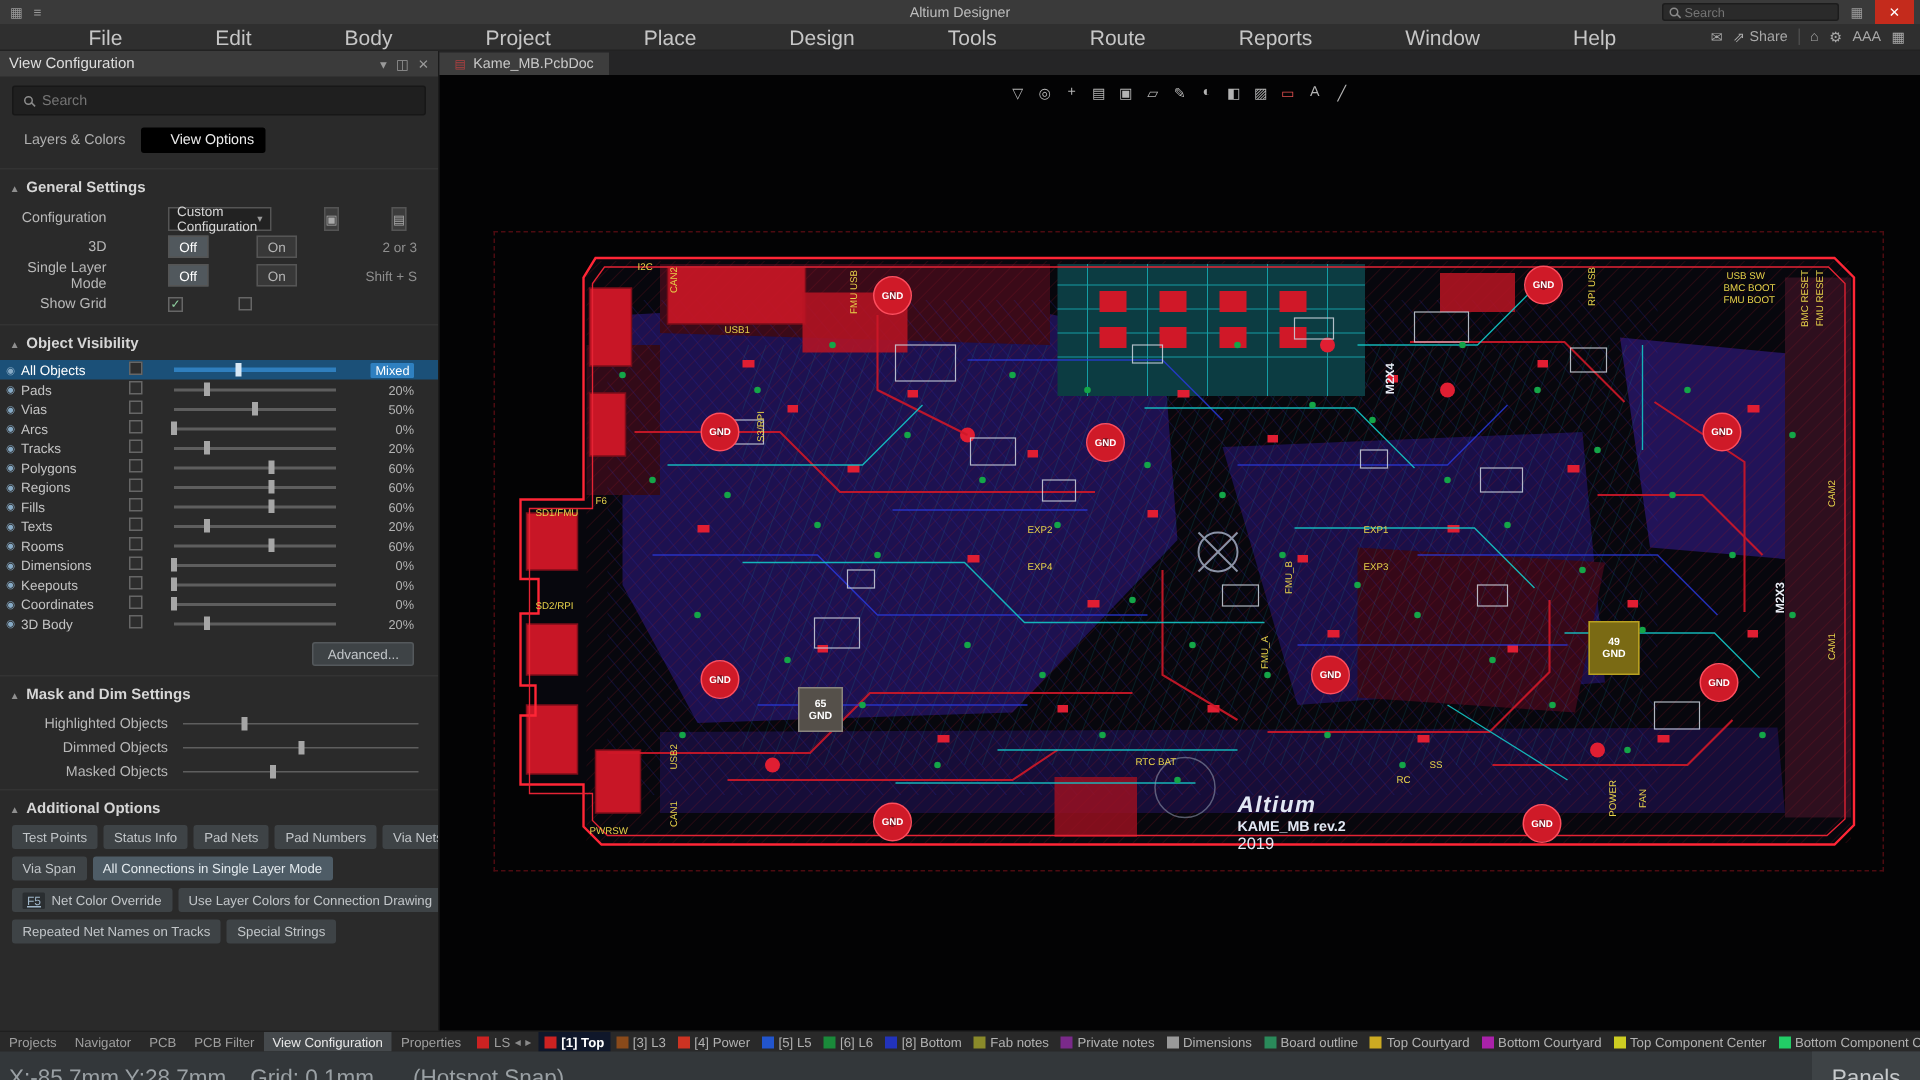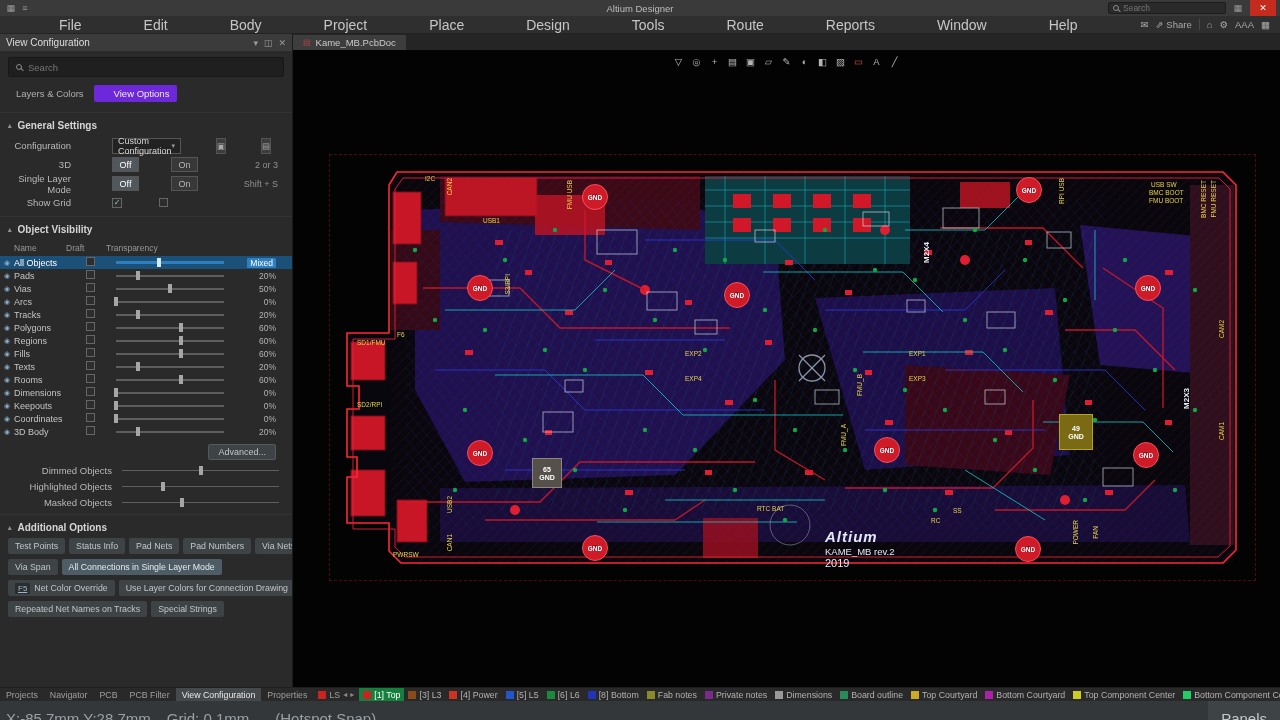--- a/index.html
+++ b/index.html
@@ -29,21 +29,21 @@
   .main { display:flex; height:653px; }
 
   
   .left-panel { width:293px; background:#2a2a2a; border-right:1px solid #1b1b1b; display:flex; flex-direction:column; overflow:hidden; }
   .panel-header { height:17px; background:#3b3b3b; display:flex; align-items:center; padding:0 6px; font-size:10px; color:#dedede; flex:0 0 auto; }
   .ph-icons { margin-left:auto; display:flex; gap:6px; color:#9a9a9a; font-size:9px; }
   .panel-search { margin:6px 8px 4px; height:20px; background:#1f1f1f; border:1px solid #171717; border-radius:2px; display:flex; align-items:center; padding:0 7px; gap:6px; flex:0 0 auto; }
   .panel-search input { background:transparent; border:none; outline:none; color:#9a9a9a; font-size:9.5px; width:230px; font-family:"Liberation Sans",sans-serif; }
   .panel-tabs { display:flex; gap:2px; padding:4px 8px 6px; flex:0 0 auto; }
   .ptab { padding:3px 8px; font-size:9.5px; color:#b0b0b0; border-radius:2px; }
-  .ptab.active { background:#6d28d9; color:#ececec;padding-left:20px; }
+  .ptab.active { background:#000000; color:#ececec;padding-left:20px; }
   .section-h { display:flex; align-items:center; gap:6px; padding:7px 8px 5px; color:#d6d6d6; font-weight:bold; font-size:10px; border-top:1px solid #333; margin-top:4px; }
   .section-h:first-of-type { border-top:none; }
   .sec-arrow { color:#8f8f8f; font-size:7px; }
 
   .g-row { display:flex; align-items:center; height:19px; font-size:9.5px;gap:32px; }
   .g-label { width:80px; text-align:right; padding-right:9px; color:#b8b8b8; flex:0 0 auto; }
   .dropdown { width:118px; height:16px; background:#222; border:1px solid #555; display:flex; align-items:center; justify-content:space-between; padding:0 5px; color:#d8d8d8; font-size:9px; }
   .dropdown .caret { color:#9a9a9a; font-size:7px; }
   .mini-btn { width:17px; height:16px; background:#3c3c3c; border:1px solid #545454; margin-left:3px; display:flex; align-items:center; justify-content:center; font-size:8.5px; color:#a8a8a8; }
   .tog { width:27px; height:15px; background:#383838; border:1px solid #555; font-size:9px; display:flex; align-items:center; justify-content:center; color:#b5b5b5; }
@@ -105,32 +105,32 @@
   .gnd-pad { position:absolute; width:26px; height:26px; border-radius:50%; z-index:3;
     background:radial-gradient(circle, #8d1420 0 18%, #cf1a28 19% 70%, #8a0e1c 100%);
     border:1px solid #ff4e5e; display:flex; align-items:center; justify-content:center;
     color:#fff; font-size:6.5px; font-weight:bold; }
   .num-pad { position:absolute; width:34px; height:36px; background:#7a6a14; border:1px solid #b8a020; z-index:3;
     display:flex; flex-direction:column; align-items:center; justify-content:center; gap:1px;
     color:#fff; font-size:7px; font-weight:bold; }
   .num-pad.grey { background:#55504a; border-color:#8a857e; }
   .logo-block { position:absolute; left:480px; top:358px; z-index:3; color:#e2e8f4; }
   .logo { font-size:15px; font-style:italic; font-weight:bold; letter-spacing:1px; }
-  .bname { font-size:9.5px; font-weight:normal; margin-top:1px; }
+  .bname { font-size:9.5px; font-weight:bold; margin-top:1px; }
   .byear { font-size:11px; }
 
   
   .bottombar { height:14px; background:#292929; border-top:1px solid #1f1f1f; display:flex; align-items:stretch; font-size:8.8px; color:#9f9f9f; overflow:hidden; }
   .btab { display:flex; align-items:center; padding:0 6px; white-space:nowrap; }
   .btab.active { background:#45494c; color:#e8e8e8; }
   .ls-group { display:flex; align-items:center; gap:3px; padding:0 5px; }
   .sw { width:8px; height:8px; flex:0 0 auto; }
   .arr { color:#8a8a8a; font-size:8px; }
   .ltab { display:flex; align-items:center; gap:3px; padding:0 4px; white-space:nowrap; color:#b2b2b2; }
-  .ltab.active { background:#15803d; color:#ffffff; font-weight:normal; }
+  .ltab.active { background:#0f172a; color:#ffffff; font-weight:bold; }
 
   .statusbar { height:34px; background:#33373a; display:flex; align-items:center; font-size:15px; color:#9aa0a4; padding-left:6px; }
   .sb-grid { margin-left:16px; }
   .sb-snap { margin-left:26px; }
   .panels-btn { margin-left:auto; height:100%; display:flex; align-items:center; padding:0 13px; background:#3e4346; color:#c6c9cb; }
 </style>
 </head>
 <body>
 
 <div class="titlebar">
@@ -224,25 +224,20 @@
     <div class="g-row">
       <span class="g-label">Show Grid</span>
       <span class="cb">✓</span>
       <span class="cb small"></span>
     </div>
 
     <div class="section-h">
       <span class="sec-arrow">▴</span>
       <span>Object Visibility</span>
     </div>
-    <div class="vt-head">
-      <span class="c1">Name</span>
-      <span class="c2">Draft</span>
-      <span class="c3">Transparency</span>
-    </div>
 
     <div class="vt-row selected">
       <span class="eye">◉</span>
       <span class="nm">All Objects</span>
       <span class="dr"><span class="cb small"></span></span>
       <div class="slider" style="--pct: 40%;">
           <span class="track"></span>
           <span class="handle"></span>
         </div>
       <span class="val"><span class="chip">Mixed</span></span>
@@ -375,30 +370,34 @@
           <span class="track"></span>
           <span class="handle"></span>
         </div>
       <span class="val">20%</span>
     </div>
 
     <div class="adv-row">
       <span class="btn">Advanced...</span>
     </div>
 
+    <div class="section-h">
+      <span class="sec-arrow">▴</span>
+      <span>Mask and Dim Settings</span>
+    </div>
+    <div class="m-row">
+      <span class="m-label">Highlighted Objects</span>
+      <div class="slider" style="--pct: 26%;">
+          <span class="track"></span>
+          <span class="handle"></span>
+        </div>
+    </div>
     <div class="m-row">
       <span class="m-label">Dimmed Objects</span>
       <div class="slider" style="--pct: 50%;">
-          <span class="track"></span>
-          <span class="handle"></span>
-        </div>
-    </div>
-    <div class="m-row">
-      <span class="m-label">Highlighted Objects</span>
-      <div class="slider" style="--pct: 26%;">
           <span class="track"></span>
           <span class="handle"></span>
         </div>
     </div>
     <div class="m-row">
       <span class="m-label">Masked Objects</span>
       <div class="slider" style="--pct: 38%;">
           <span class="track"></span>
           <span class="handle"></span>
         </div>

